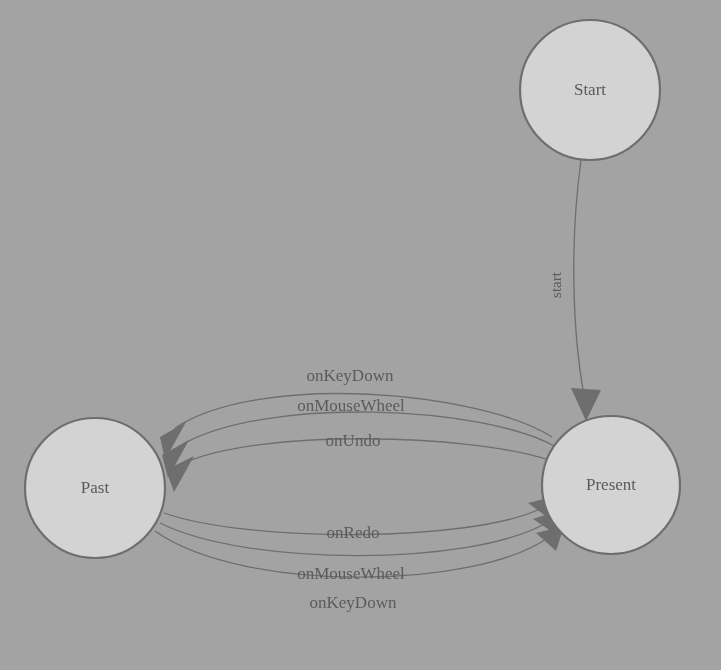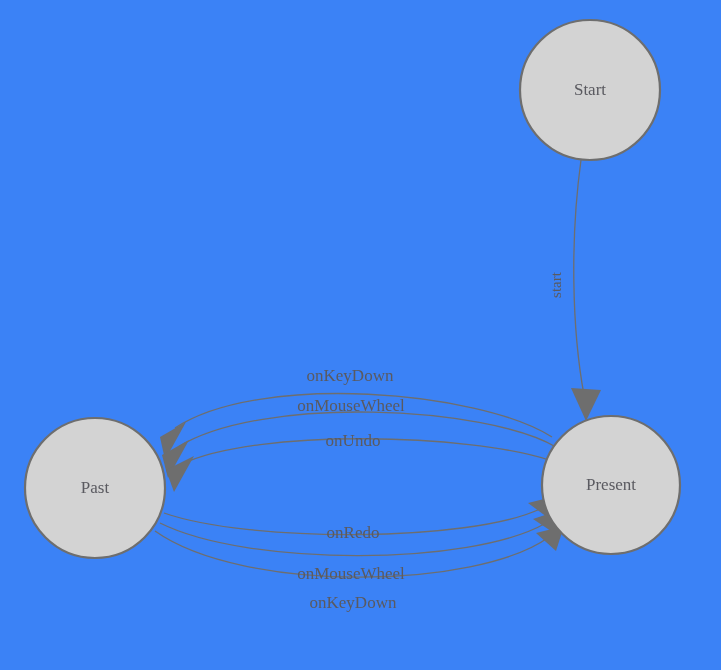--- a/index.html
+++ b/index.html
@@ -10,21 +10,21 @@
   body {
     width: 721px;
     height: 670px;
     overflow: hidden;
     font-family: "Liberation Serif", "DejaVu Serif", serif;
   }
   #diagram-root {
     position: relative;
     width: 721px;
     height: 670px;
-    background: #3b82f6;
+    background: #a3a3a3;
   }
   svg.canvas {
     position: absolute;
     top: 0;
     left: 0;
     width: 721px;
     height: 670px;
     display: block;
   }
   .node-circle {

